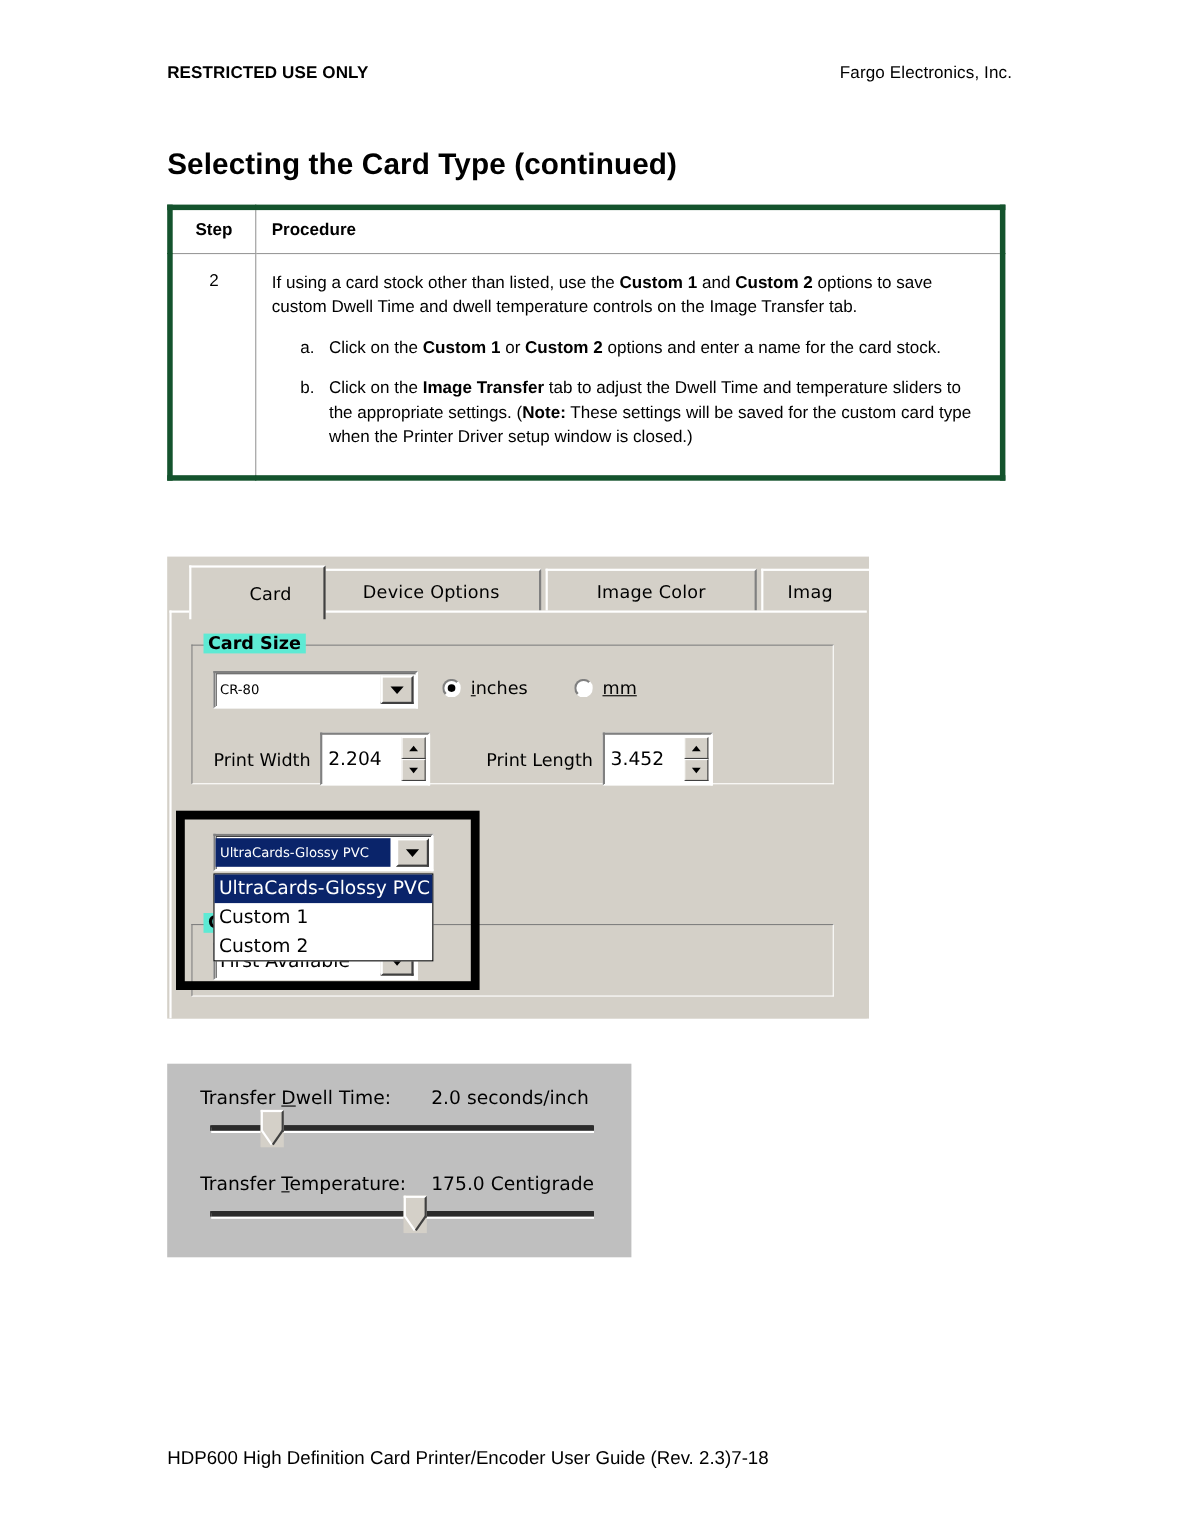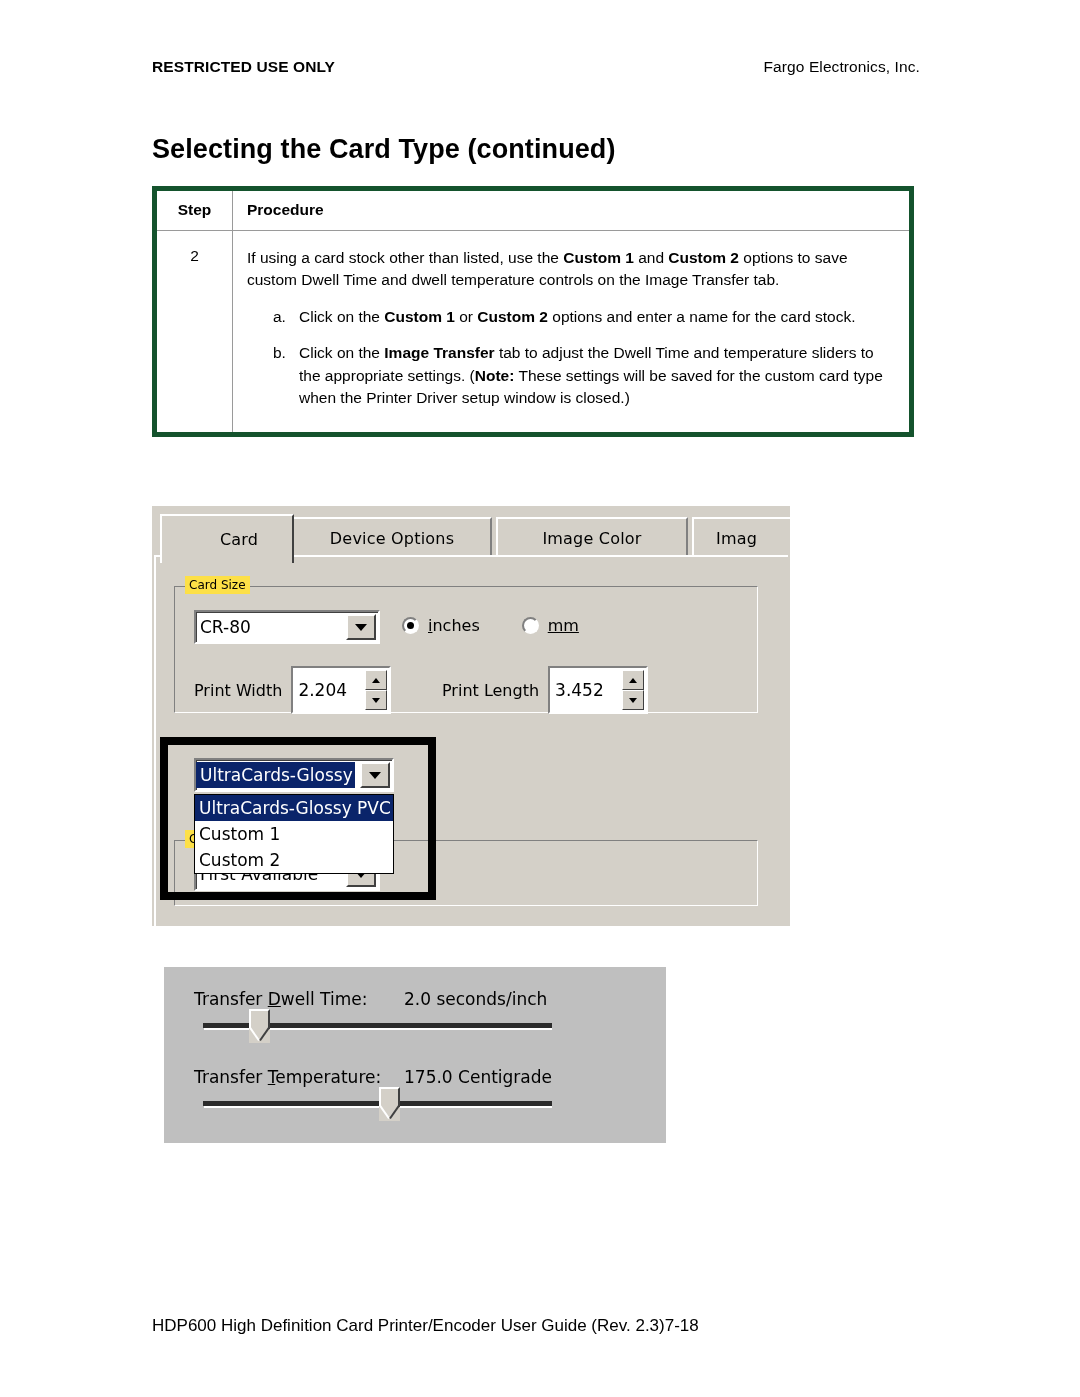--- a/index.html
+++ b/index.html
@@ -77,56 +77,56 @@
     border-top: 2px solid #ffffff;
     border-right: 2px solid #808080;
     display: flex; align-items: center; justify-content: center;
     font-size: 16px; letter-spacing: .2px;
   }
   .tab.active {
     top: 0; height: 49px; z-index: 5;
     border-right: 2px solid #404040;
     background: #d4d0c8;
   }
-  .tab-card { left: 8px; width: 134px; padding-left: 24px; }
+  .tab-card { left: 20px; width: 124px; padding-left: 24px; }
   .tab-dev  { left: 140px; width: 200px; }
   .tab-col  { left: 344px; width: 192px; }
   .tab-img  { left: 540px; width: 120px; justify-content: flex-start; padding-left: 22px; }
   .tabpanel {
     position: absolute; left: 2px; top: 49px; width: 634px; height: 371px;
     background: #d4d0c8;
     border-top: 2px solid #ffffff;
     border-left: 2px solid #ffffff;
   }
 
   
   .group {
     position: absolute;
     border: 1px solid #808080;
     border-right-color: #ffffff; border-bottom-color: #ffffff;
   }
   .group .legend {
     position: absolute; top: -11px; left: 10px;
-    background: #fde047; padding: 0 4px;
-    font-size: 12px; line-height: 18px;
+    background: #5eead4; padding: 0 4px;
+    font-size: 16px; line-height: 18px; font-weight: bold;
   }
   .grp-cardsize { left: 22px; top: 80px; width: 584px; height: 127px; }
   .grp-cardtype { left: 22px; top: 235px; width: 584px; height: 76px; }
   .grp-hopper   { left: 22px; top: 334px; width: 584px; height: 66px; }
 
   
   .combo {
     position: absolute; background: #ffffff;
     border: 2px inset #d4d0c8;
     border-top: 2px solid #808080; border-left: 2px solid #808080;
     border-right: 2px solid #ffffff; border-bottom: 2px solid #ffffff;
     box-shadow: inset 1px 1px 0 #404040;
     display: flex; align-items: center;
   }
-  .combo .val { padding-left: 4px; font-size: 17px; white-space: nowrap; }
+  .combo .val { padding-left: 4px; font-size: 12px; white-space: nowrap; }
   .combo .val.sel { background: #0a246a; color: #ffffff; }
   .combo .arrow {
     position: absolute; right: 2px; top: 2px; bottom: 2px; width: 30px;
     background: #d4d0c8;
     border-top: 2px solid #ffffff; border-left: 2px solid #ffffff;
     border-right: 2px solid #404040; border-bottom: 2px solid #404040;
     display: flex; align-items: center; justify-content: center;
   }
   .arrow .glyph {
     width: 0; height: 0;
@@ -196,24 +196,23 @@
     position: absolute; left: 8px; top: 231px; width: 276px; height: 163px;
     border: 8px solid #000; z-index: 20; pointer-events: none;
   }
 
   .cmb-hopper { left: 42px; top: 351px; width: 186px; height: 34px; }
   .cmb-hopper .val { font-size: 17px; }
 
   
   .sliders {
     position: absolute; left: 152px; top: 967px;
-    width: 502px; height: 176px;
+    width: 422px; height: 176px;
     background: #bfbfbf;
     font-family: "DejaVu Sans", sans-serif;
-    margin-left: 12px;
   }
   .srow { position: absolute; left: 0; width: 478px; }
   .srow.one { top: 22px; }
   .srow.two { top: 100px; }
   .slabel {
     position: absolute; left: 30px; top: 0; font-size: 17px; white-space: nowrap;
   }
   .svalue {
     position: absolute; left: 240px; top: 0; font-size: 17px; white-space: nowrap;
   }

